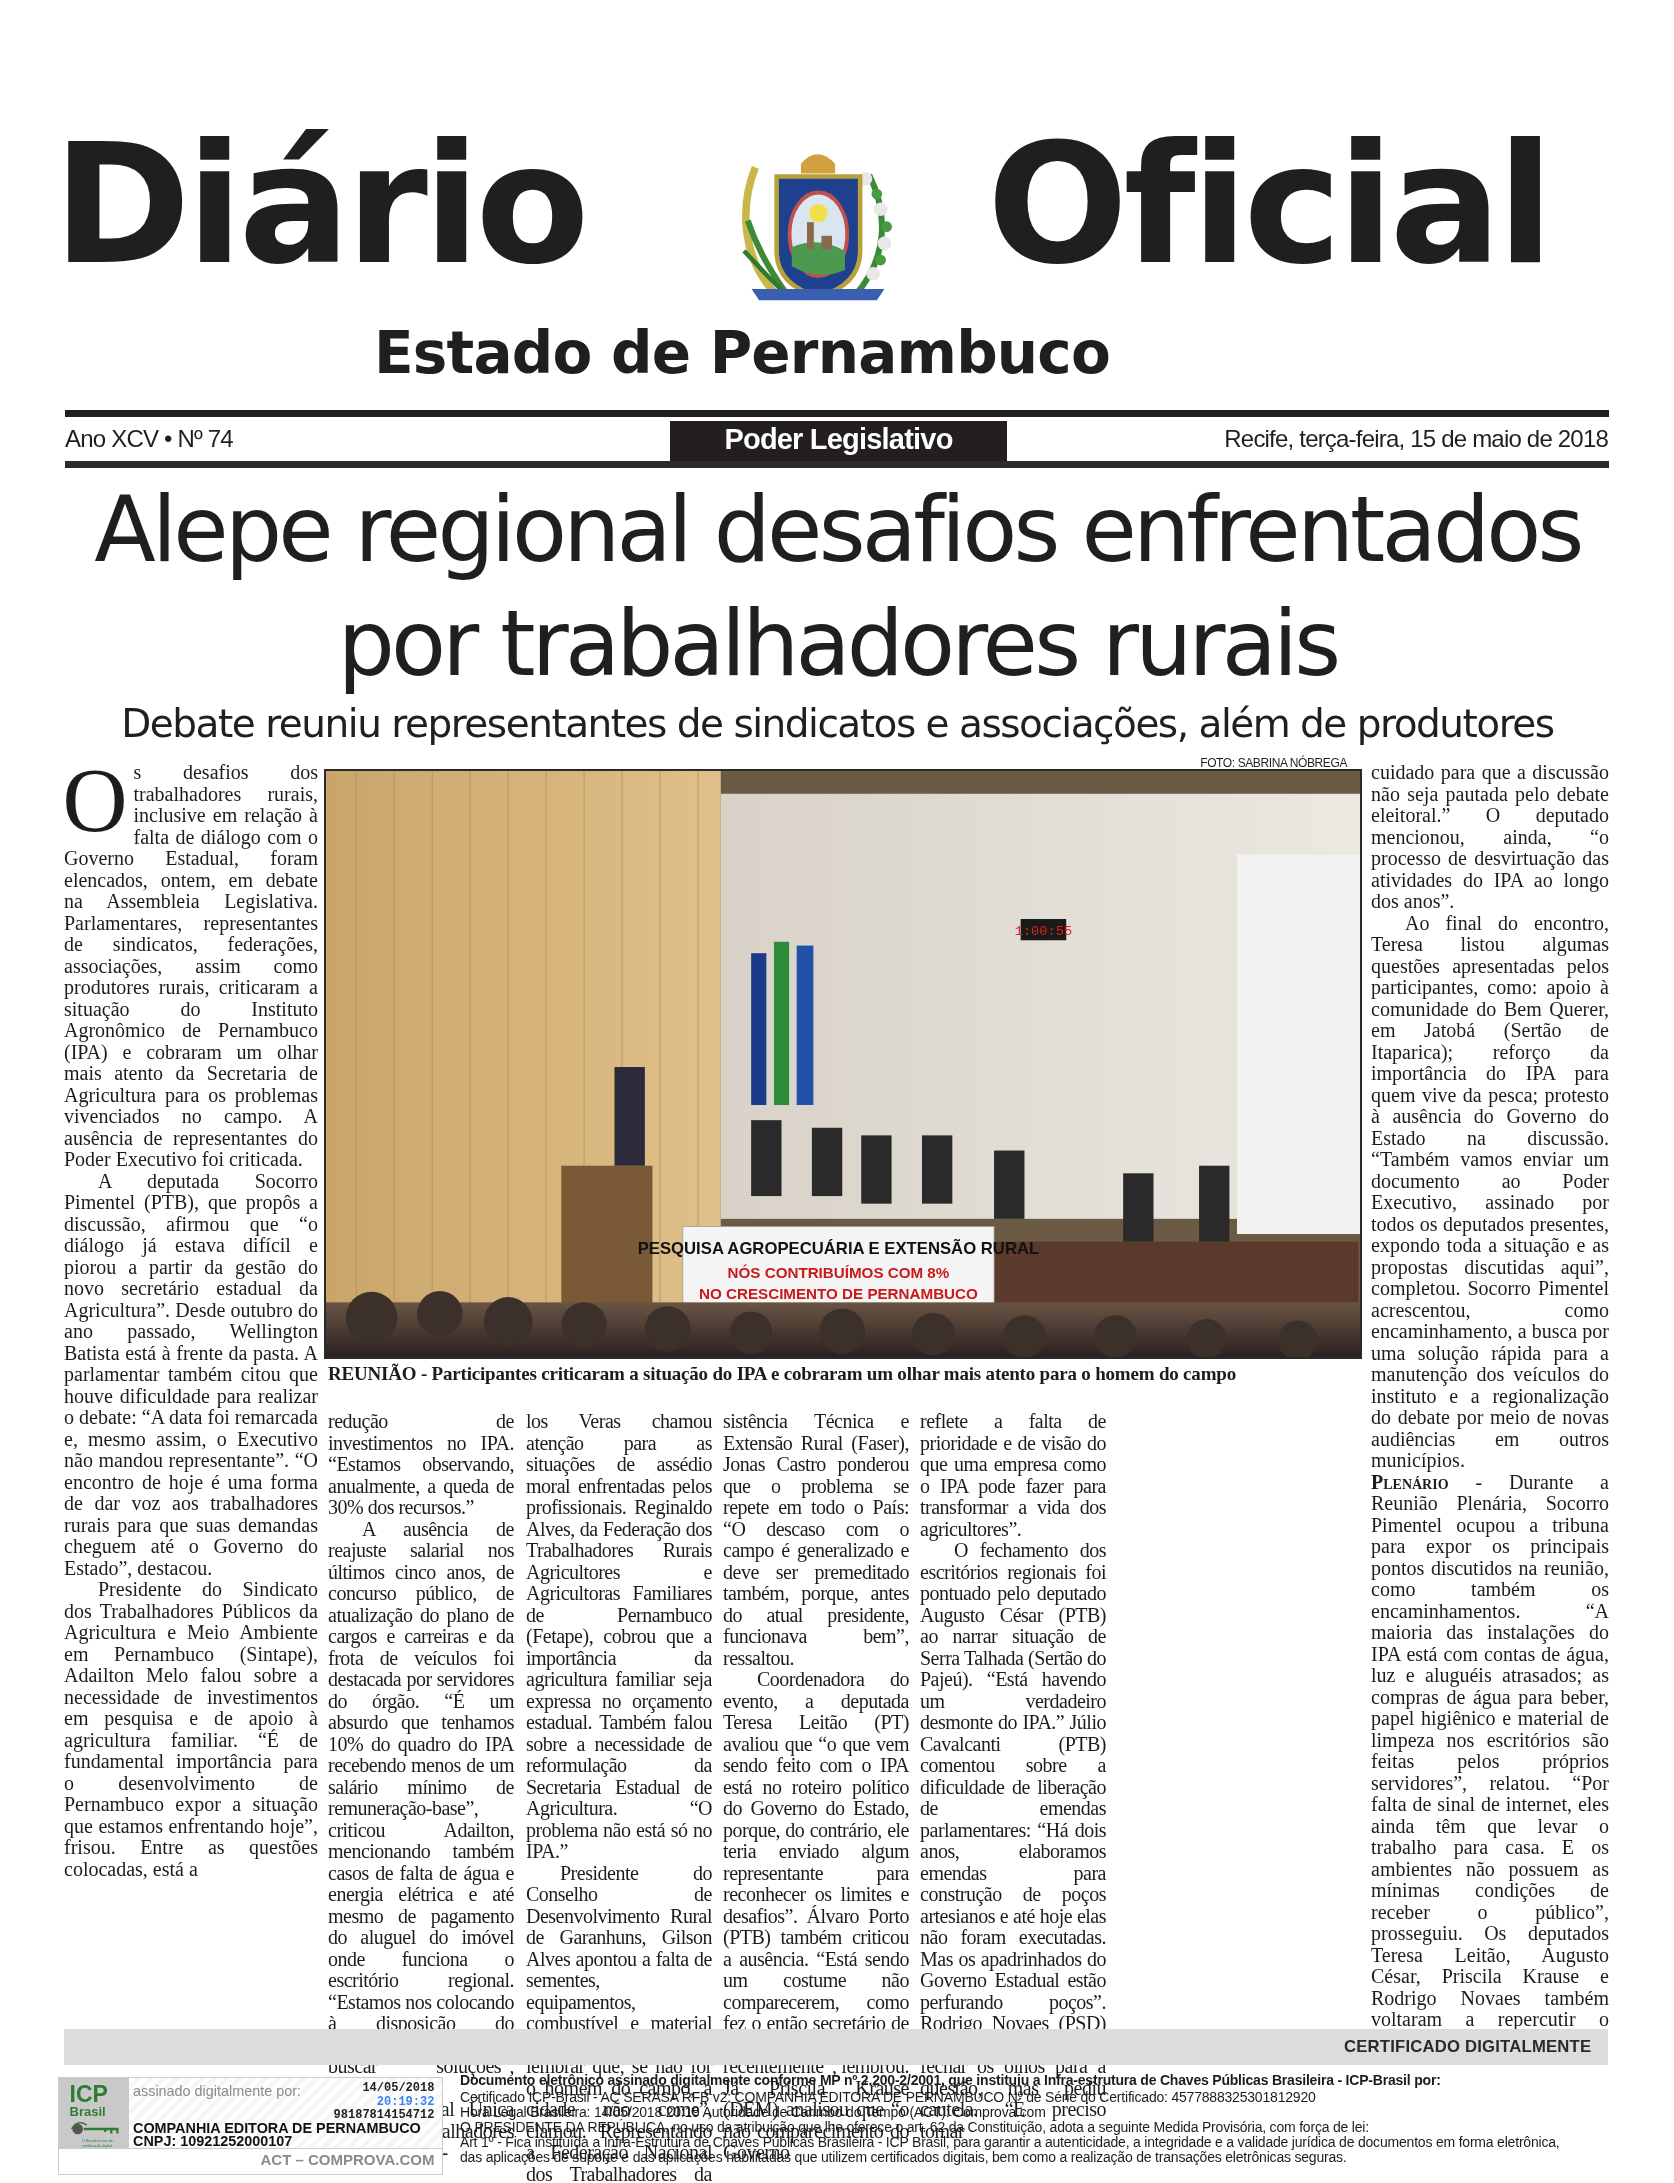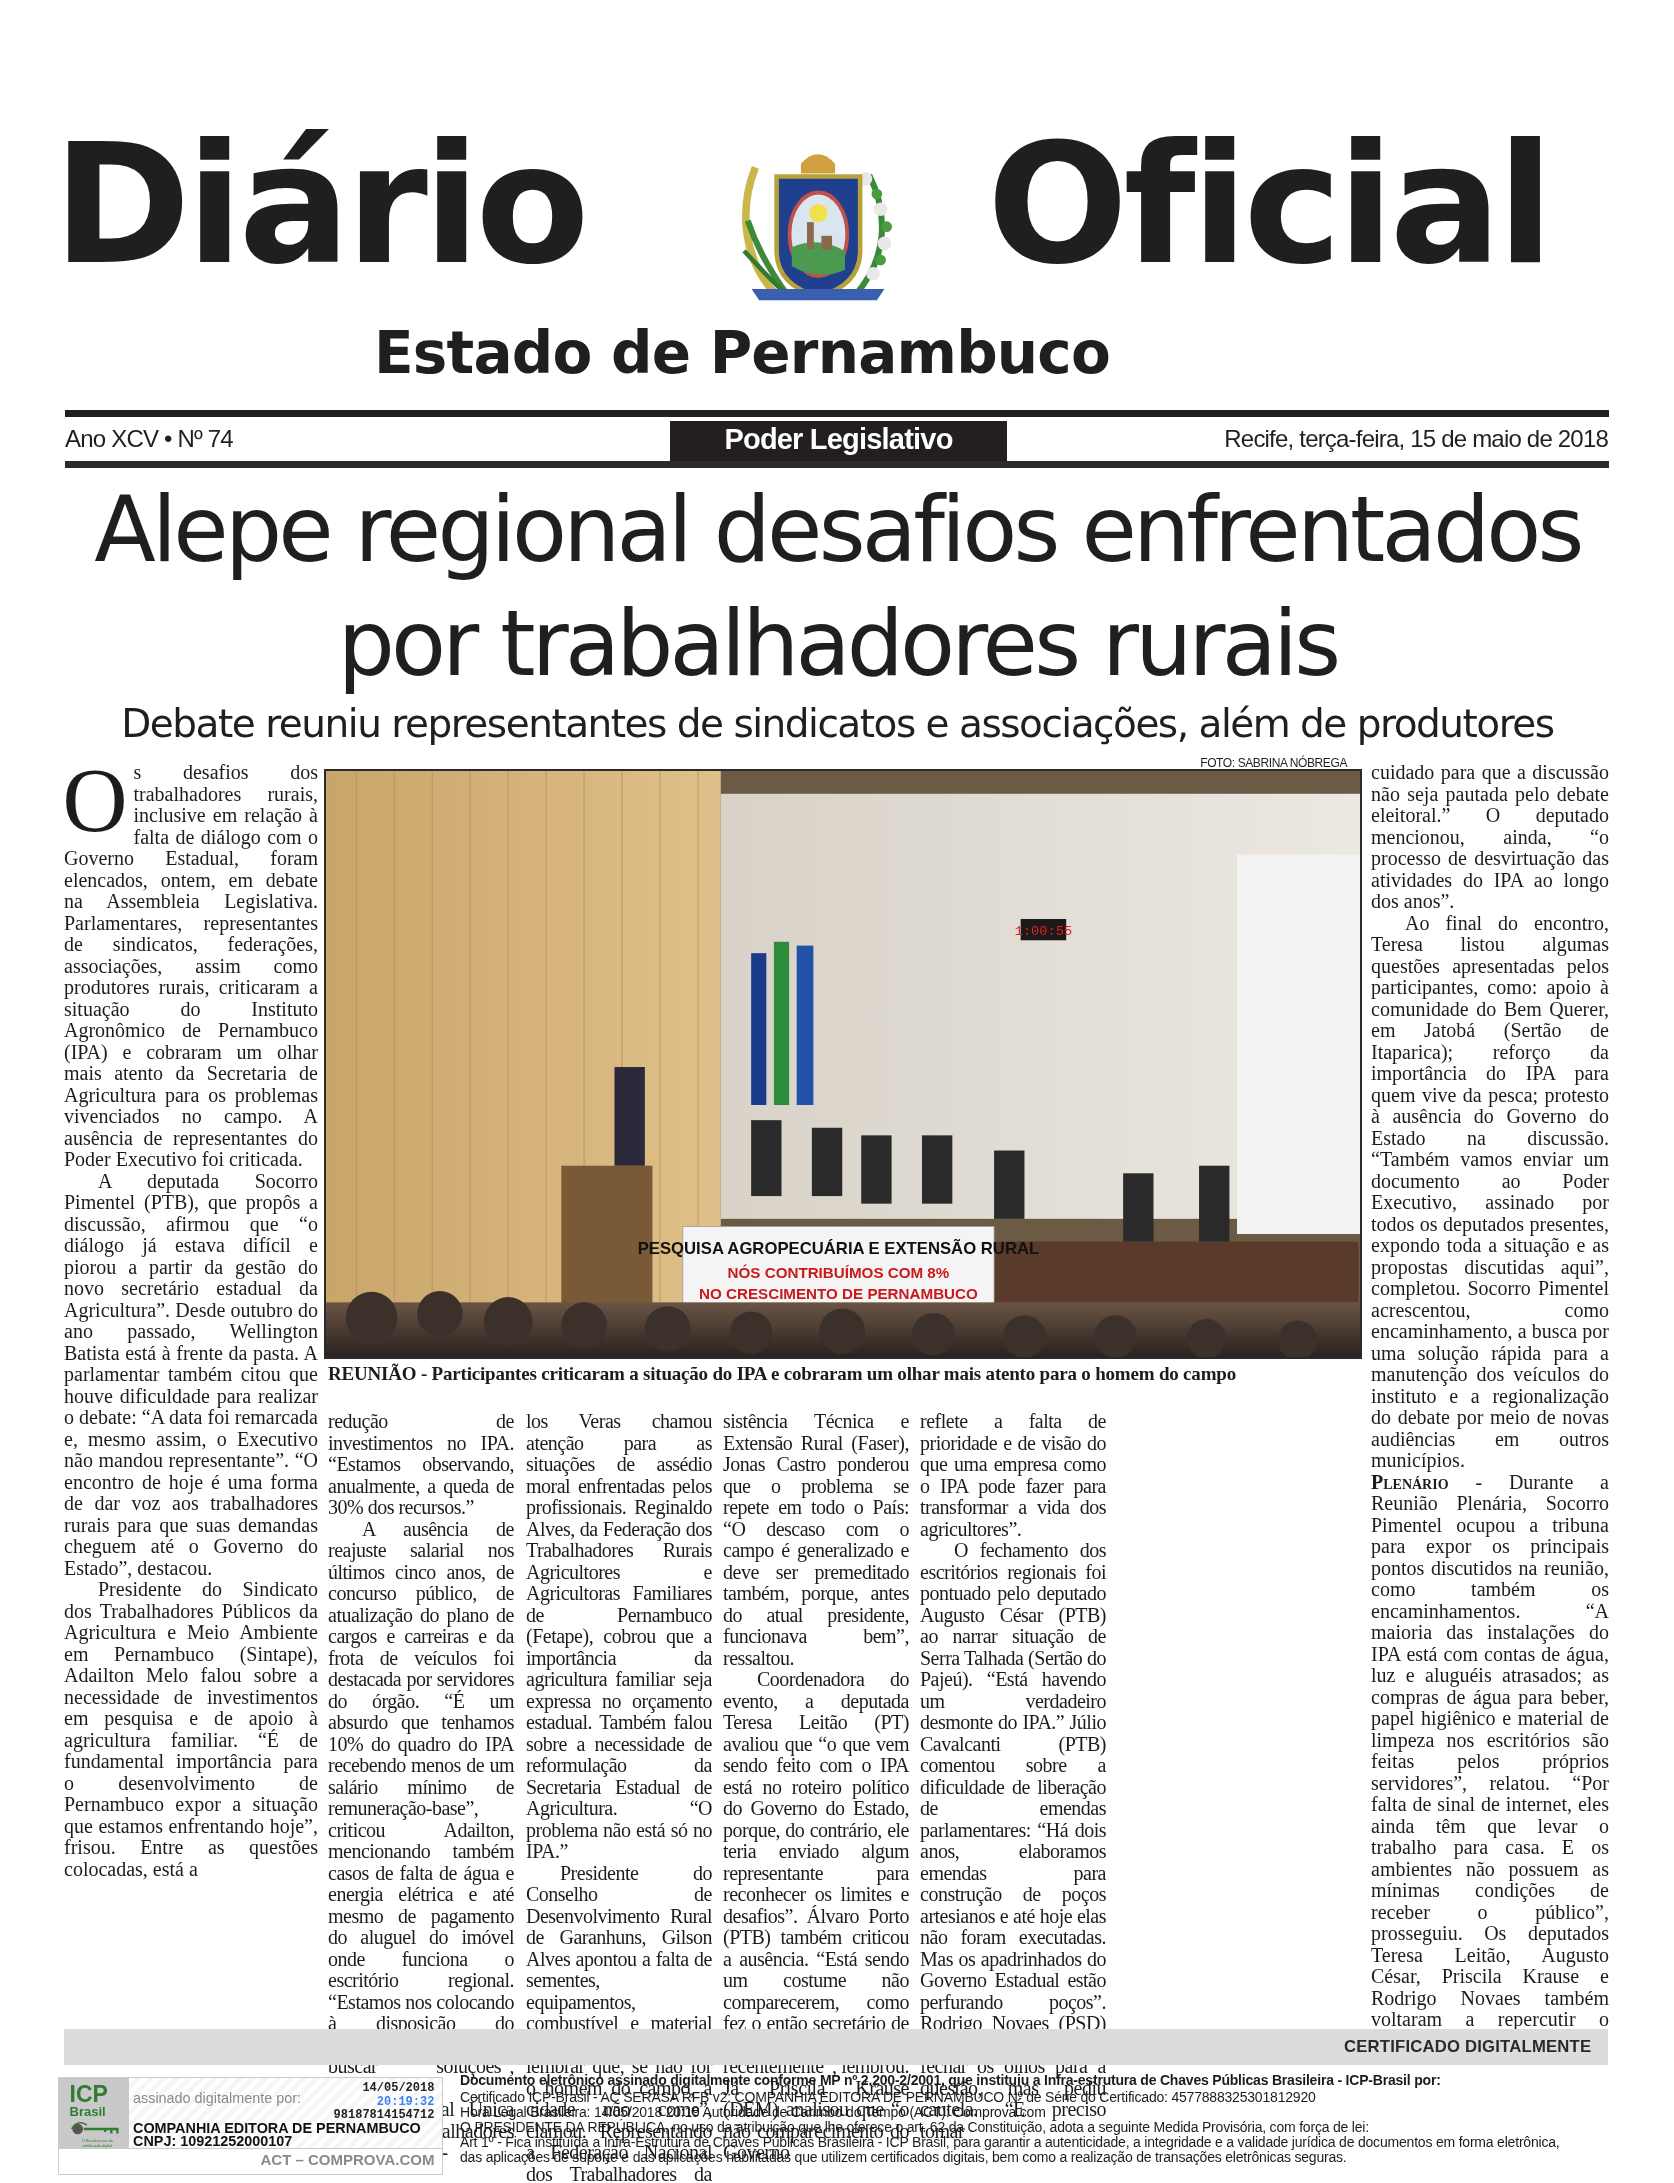--- a/index.html
+++ b/index.html
@@ -214,21 +214,21 @@
   <div class="stamp-logo">
     <div style="position:absolute;left:10.6px;top:3px;font-family:'Liberation Sans',sans-serif;font-weight:bold;font-size:23px;color:#2f7d32;">ICP</div>
     <div style="position:absolute;left:10.6px;top:26px;font-family:'Liberation Sans',sans-serif;font-weight:bold;font-size:13px;color:#2f7d32;">Brasil</div>
     <svg style="position:absolute;left:7.6px;top:41px;" width="55" height="20" viewBox="0 0 72 26">
       <circle cx="14" cy="13" r="7" fill="#555"></circle>
       <path d="M22 13 L66 13 L66 19 M58 13 L58 19 M50 13 L50 17" stroke="#2f7d32" stroke-width="3" fill="none"></path>
       <path d="M6 13 Q14 0 26 8" stroke="#2f7d32" stroke-width="2" fill="none"></path>
     </svg>
     <div style="position:absolute;left:23px;top:61px;width:46px;font-family:'Liberation Sans',sans-serif;font-size:3.8px;line-height:4.6px;color:#2f7d32;">O Brasil na era da certificação digital</div>
   </div>
-  <div style="position:absolute;left:74px;top:12px;font-family:'Liberation Sans',sans-serif;font-size:14.4px;color:#8a8a8a;">assinado digitalmente por:</div>
+  <div style="position:absolute;left:74px;top:5px;font-family:'Liberation Sans',sans-serif;font-size:14.4px;color:#8a8a8a;">assinado digitalmente por:</div>
   <div style="position:absolute;right:7.6px;top:3px;font-family:'Liberation Mono',monospace;font-weight:bold;font-size:12px;color:#222;">14/05/2018</div>
   <div style="position:absolute;right:7.6px;top:16.7px;font-family:'Liberation Mono',monospace;font-weight:bold;font-size:12px;color:#3b82f6;">20:19:32</div>
   <div style="position:absolute;right:7.6px;top:30px;font-family:'Liberation Mono',monospace;font-weight:bold;font-size:12px;color:#222;">98187814154712</div>
   <div style="position:absolute;left:74px;top:43px;font-family:'Liberation Sans',sans-serif;font-weight:bold;font-size:14.4px;line-height:14.4px;color:#111;">COMPANHIA EDITORA DE PERNAMBUCO</div>
   <div style="position:absolute;left:74px;top:56px;font-family:'Liberation Sans',sans-serif;font-weight:bold;font-size:14.4px;line-height:14.4px;color:#111;">CNPJ: 10921252000107</div>
   <div class="stamp-bottom">
     <div style="position:absolute;right:7.6px;top:2.3px;font-family:'Liberation Sans',sans-serif;font-weight:bold;font-size:15px;color:#8a8a8a;">ACT – COMPROVA.COM</div>
   </div>
 </div>
 

